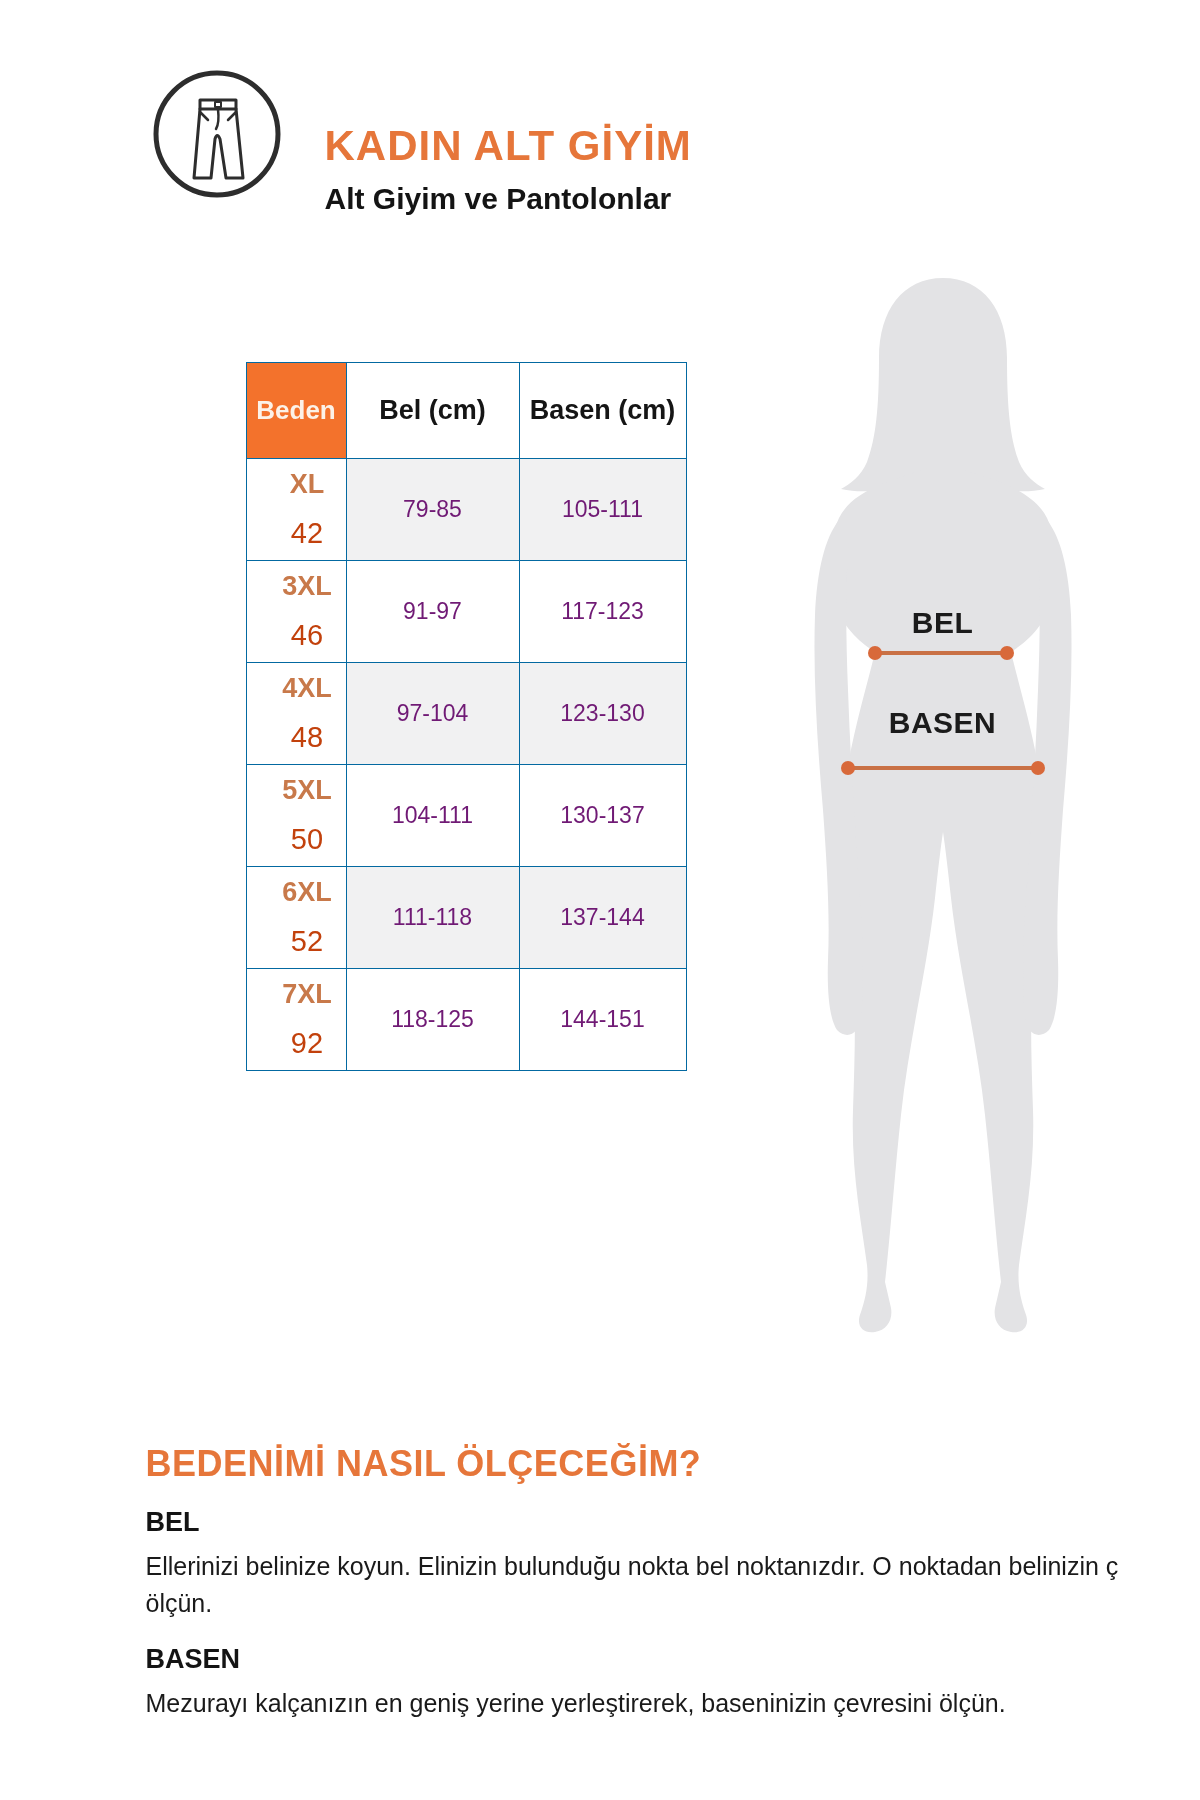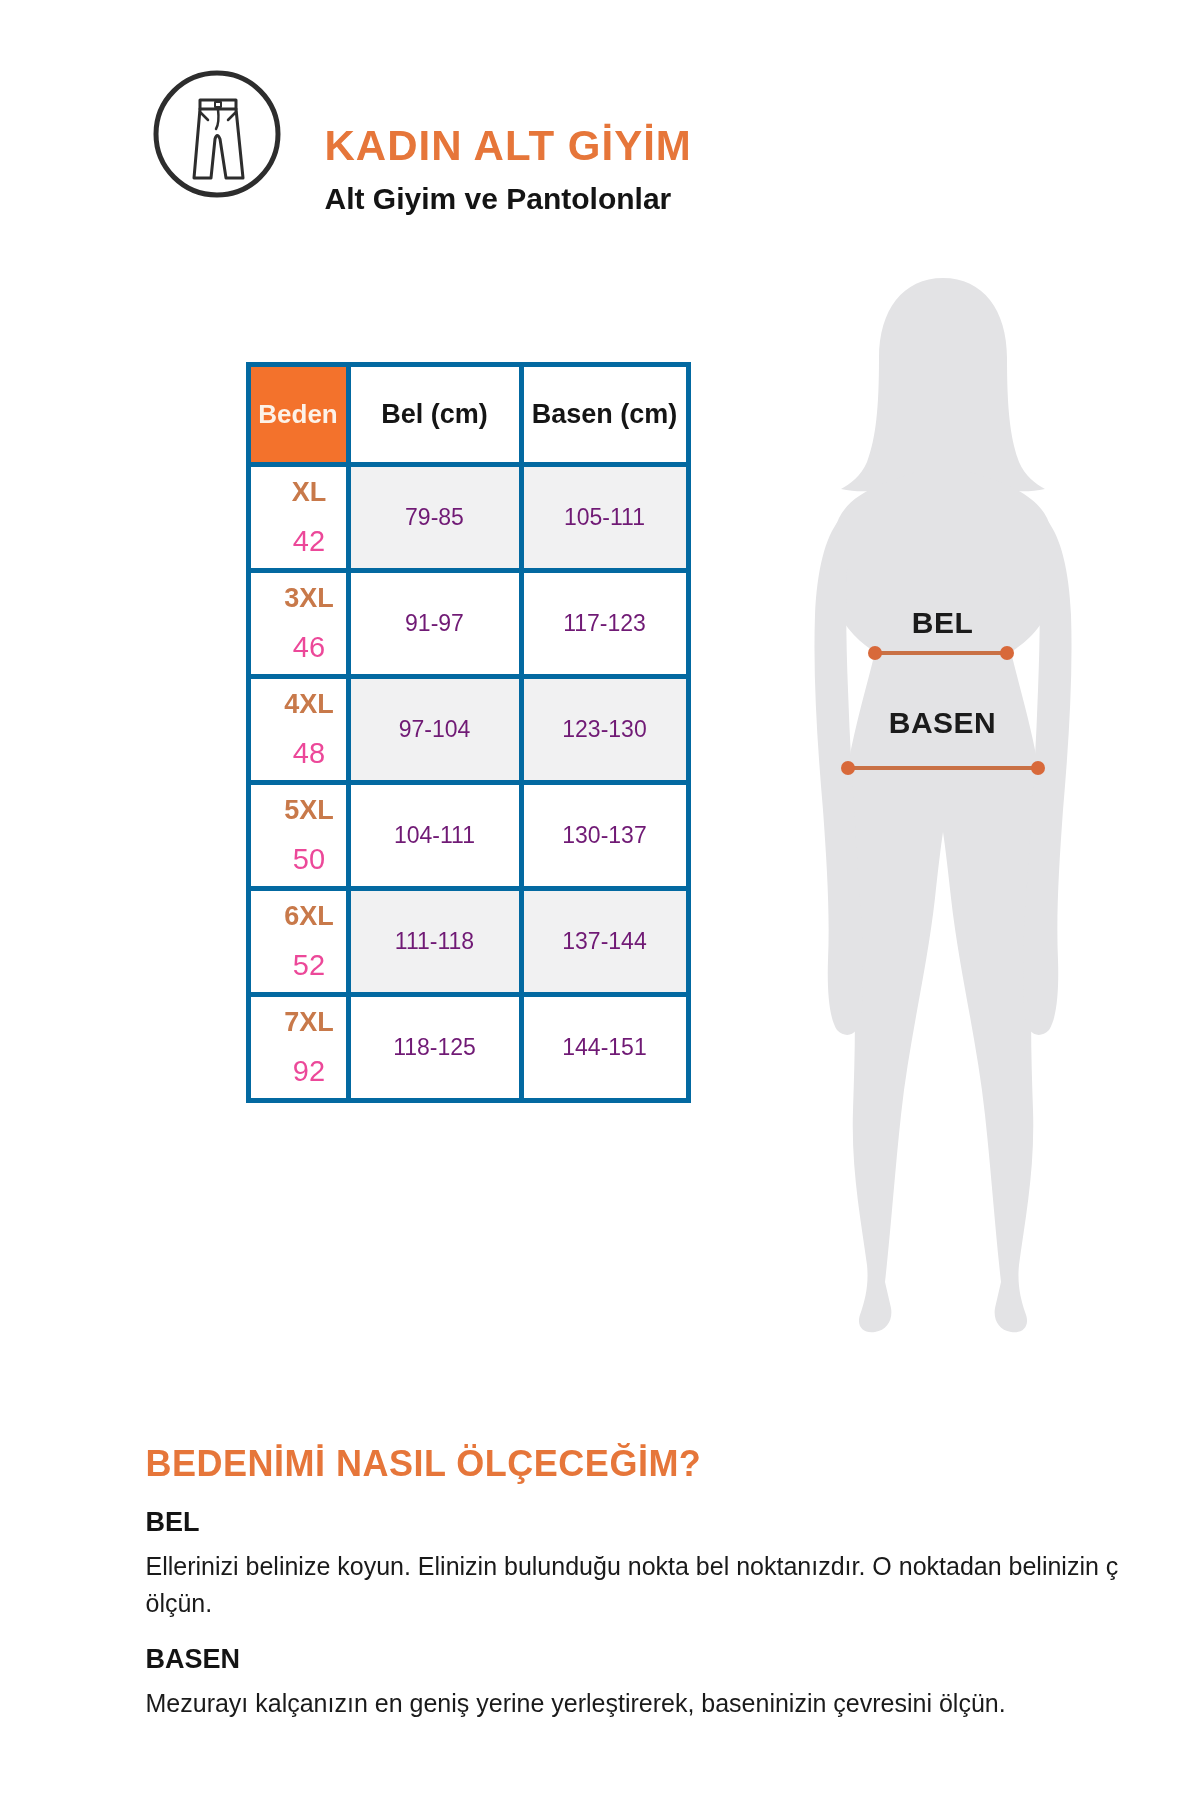--- a/index.html
+++ b/index.html
@@ -17,35 +17,35 @@
     margin-top:56px; font-size:42px; font-weight:bold; letter-spacing:1px;
     color:var(--accent-orange,#E6763A);
   }
   .page-subtitle { margin-top:12px; font-size:30px; font-weight:bold; color:#141414; }
 
   
   .size-table {
     position:absolute; left:163px; top:362px;
     border-collapse:collapse; table-layout:fixed;
   }
-  .size-table th, .size-table td { border:5px solid #0369a1; padding:0; }
+  .size-table th, .size-table td { border:1px solid #0369a1; padding:0; }
   .size-table thead th {
     height:95px; background:#ffffff; color:#151515;
     font-size:27px; font-weight:bold; text-align:center; vertical-align:middle;
   }
   .size-table thead th.col-beden {
     background:var(--table-header-orange,#F3722C); color:#FCF2E8; font-size:26px;
   }
   .size-table tbody td { height:101px; vertical-align:middle; }
   .size-table td.size-cell { background:#ffffff; text-align:center; padding-left:22px; }
   .size-label {
     display:block; color:var(--size-label-orange,#C8794A);
     font-weight:bold; font-size:27px; line-height:1.15;
   }
-  .size-num { display:block; color:#ec4899; font-size:29px; line-height:1.2;margin-top:16px; }
+  .size-num { display:block; color:#c2410c; font-size:29px; line-height:1.2;margin-top:16px; }
   .size-table td.value { text-align:center; font-size:23px; color:#701a75; background:#ffffff; }
   .size-table tbody tr:nth-child(odd) td.value { background:#f1f1f2; }
 
   
   .figure { position:absolute; left:640px; top:270px; width:440px; height:1070px; }
   .figure svg { position:absolute; left:0; top:0; }
   .measure-label {
     position:absolute; left:0; width:440px; text-align:center;
     font-size:30px; font-weight:bold; letter-spacing:0.5px; color:#1b1b1b;
   }

